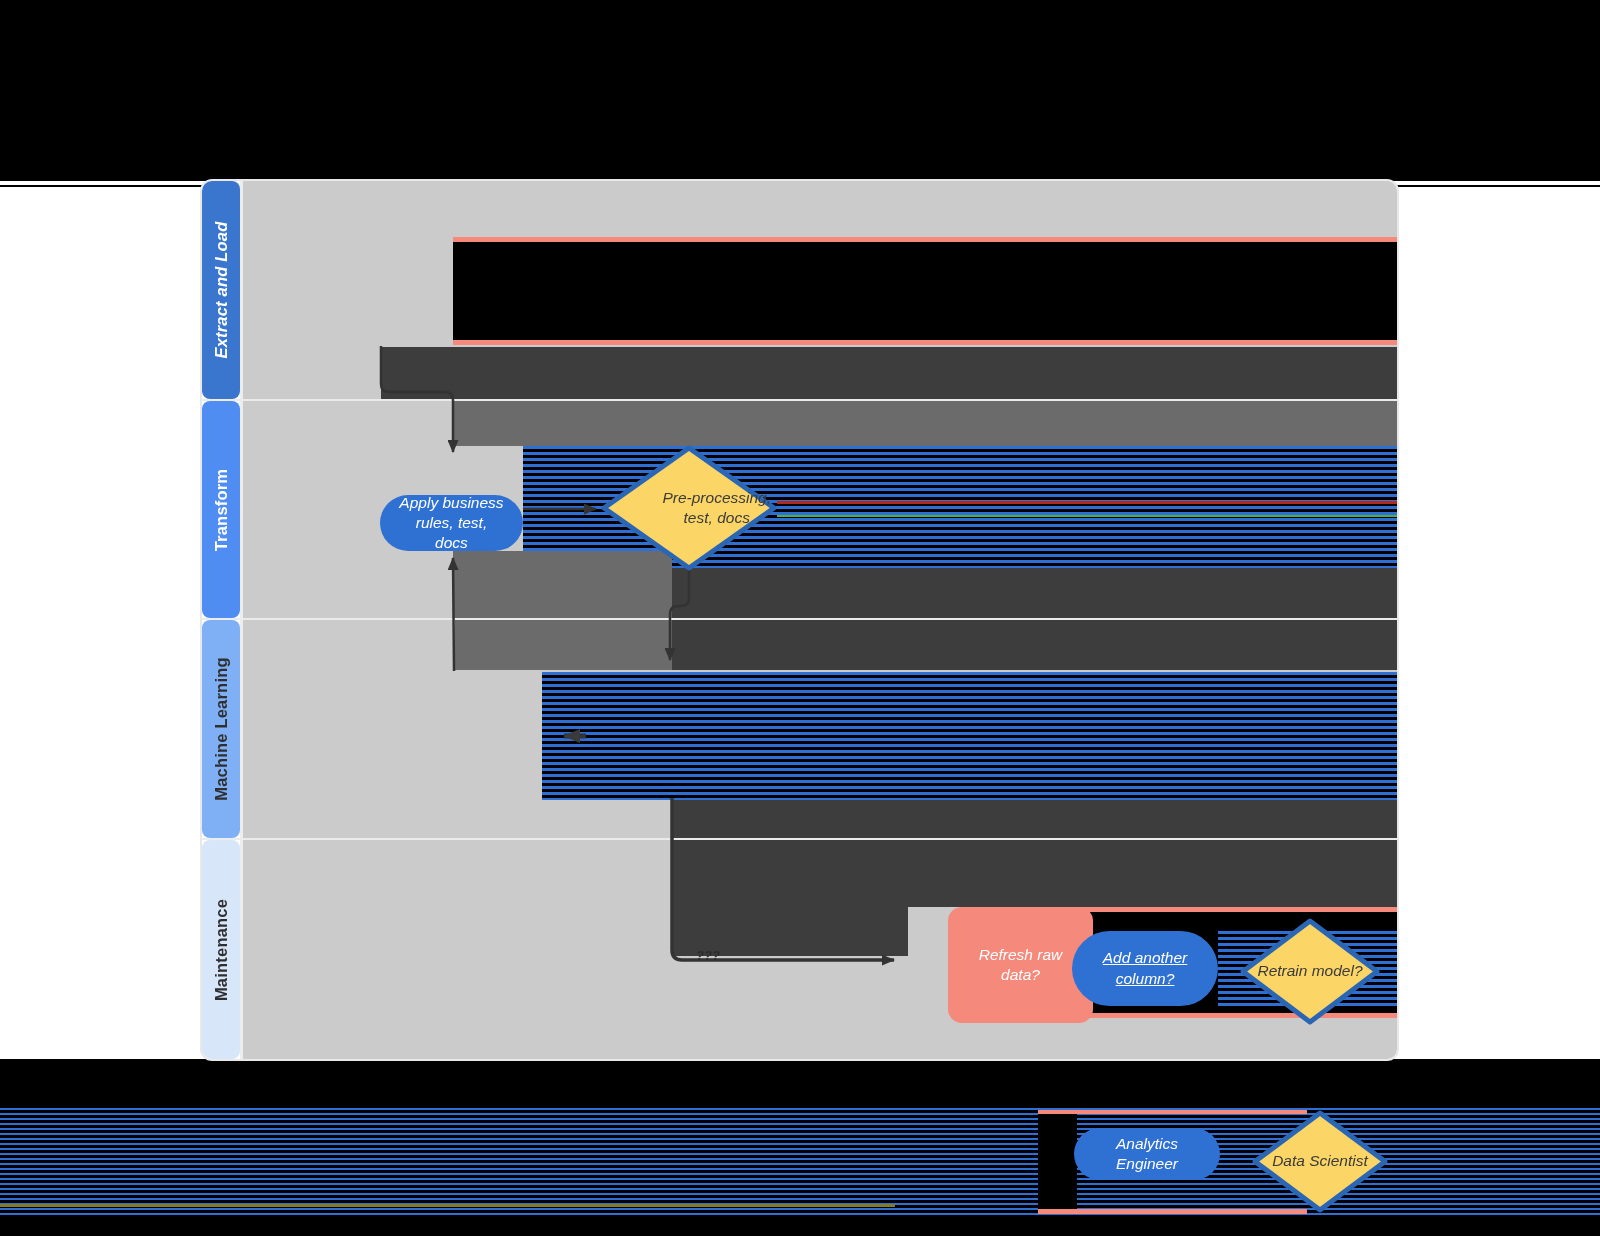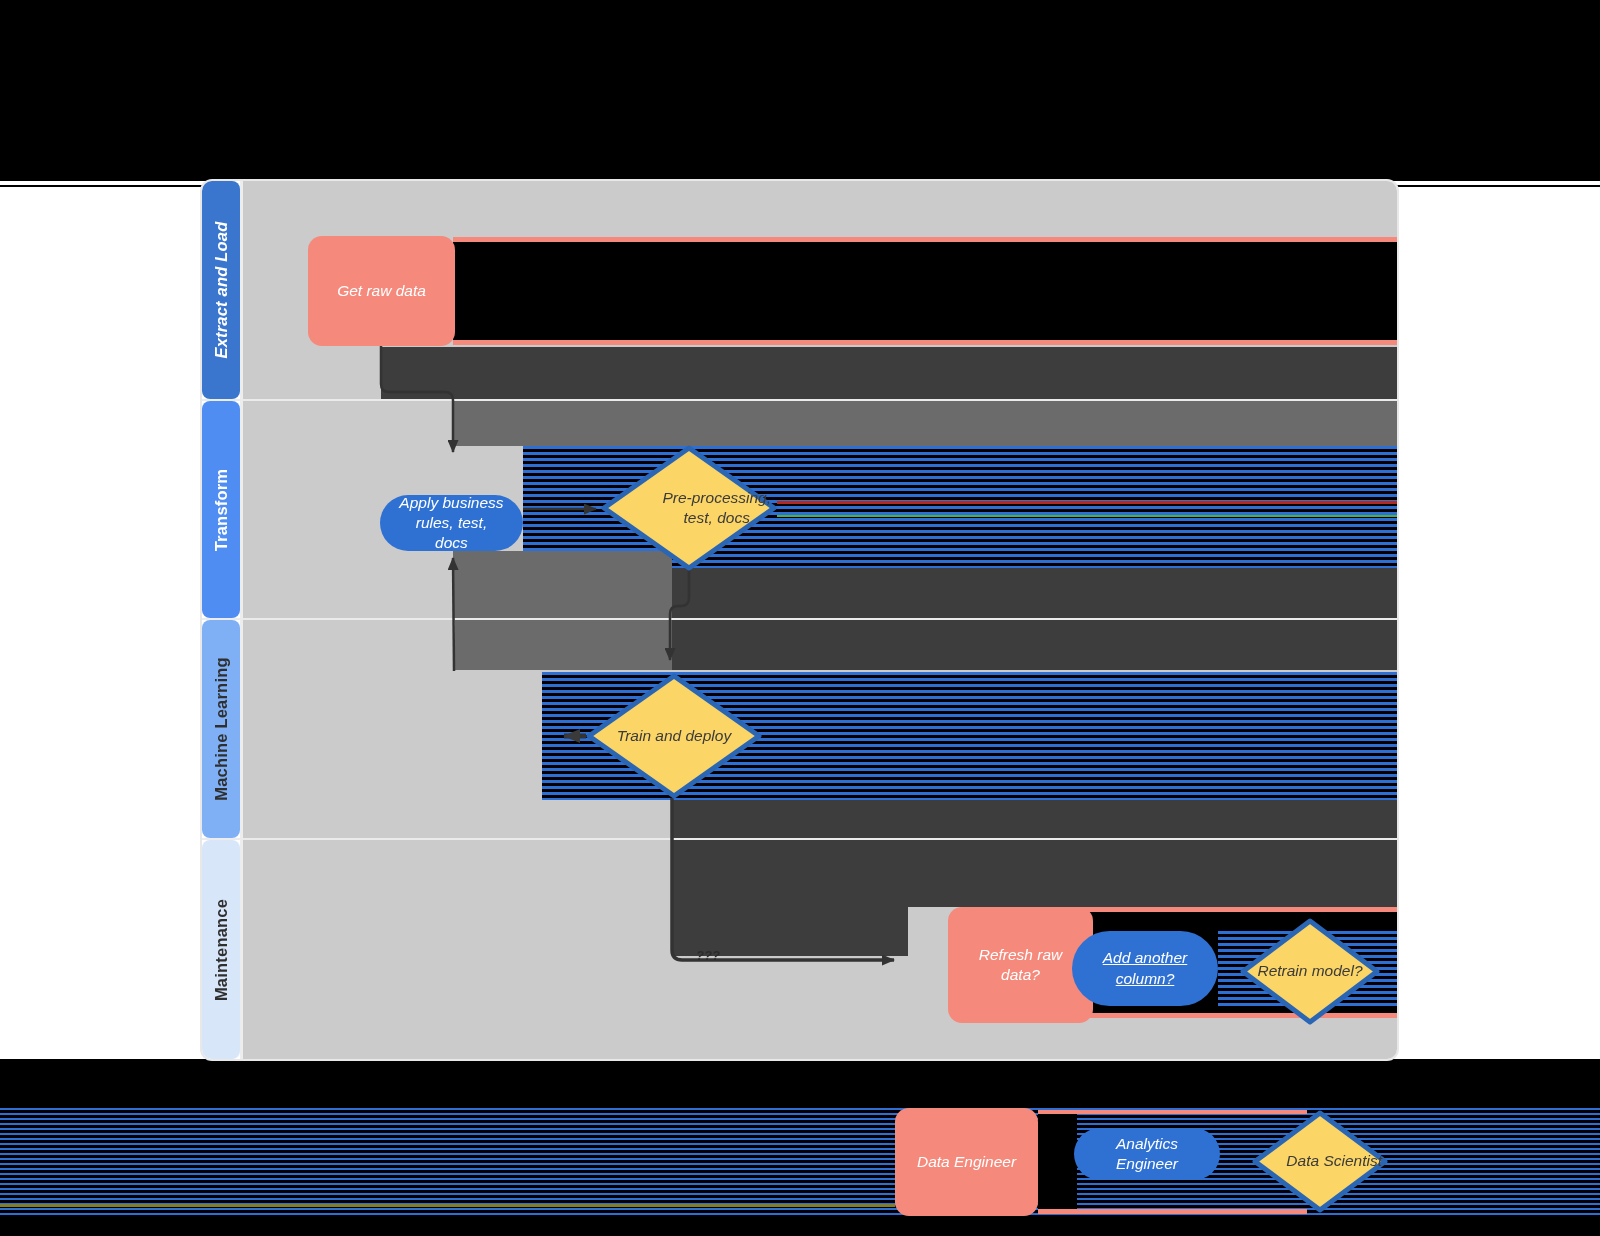--- a/index.html
+++ b/index.html
@@ -114,40 +114,35 @@
         <path d="M381,346 L381,384 Q381,392 389,392 L445,392 Q453,392 453,400 L453,452" fill="none" stroke="#333333" stroke-width="2.5" marker-end="url(#ah)"></path>
         <path d="M523,509 L596,509" fill="none" stroke="#333333" stroke-width="2.5" marker-end="url(#ah)"></path>
         <path d="M454,671 L453,558" fill="none" stroke="#333333" stroke-width="2.5" marker-end="url(#ah)"></path>
         <path d="M689,570 L689,598 Q689,606 681,606 L678,606 Q670,606 670,614 L670,660" fill="none" stroke="#333333" stroke-width="2.5" marker-end="url(#ah)"></path>
         <path d="M586,736 L564,736" fill="none" stroke="#333333" stroke-width="5" marker-end="url(#ahb)"></path>
         <path d="M672,798 L672,950 Q672,960 682,960 L894,960" fill="none" stroke="#333333" stroke-width="3.5" marker-end="url(#ah)"></path>
       </g>
   </svg>
 
   <div id="shapes" class="abs">
-      <div class="node process" style="left: 308px; top: 236px; width: 147px; height: 110px;"><span class="lbl">Get raw data</span></div>
       <div class="node terminator" style="left: 380px; top: 495px; width: 143px; height: 56px;"><span class="lbl">Apply business
 rules, test,
 docs</span></div>
       <div class="node decision" style="left: 601px; top: 445px; width: 176px; height: 126px; justify-content: flex-end;"><svg width="176" height="126">
           <polygon points="88,3 173,63 88,123 3,63" fill="#fbd565" stroke="#2b66b5" stroke-width="5" stroke-linejoin="round"></polygon>
         </svg><span class="lbl">Pre-processing,
 test, docs</span></div>
-      <div class="node decision" style="left: 586px; top: 673px; width: 176px; height: 126px;"><svg width="176" height="126">
-          <polygon points="88,3 173,63 88,123 3,63" fill="#fbd565" stroke="#2b66b5" stroke-width="5" stroke-linejoin="round"></polygon>
-        </svg><span class="lbl">Train and deploy</span></div>
       <div class="node process" style="left: 948px; top: 907px; width: 145px; height: 116px;"><span class="lbl">Refresh raw
 data?</span></div>
       <div class="node terminator" style="left: 1072px; top: 931px; width: 146px; height: 75px; text-decoration: underline;"><span class="lbl">Add another
 column?</span></div>
       <div class="node decision" style="left: 1240px; top: 918px; width: 140px; height: 107px;"><svg width="140" height="107">
           <polygon points="70,3 137,53.5 70,104 3,53.5" fill="#fbd565" stroke="#2b66b5" stroke-width="5" stroke-linejoin="round"></polygon>
         </svg><span class="lbl">Retrain model?</span></div>
-      <div class="node process" style="left: 895px; top: 1108px; width: 143px; height: 108px;"><span class="lbl">Data Engineer</span></div>
       <div class="node terminator" style="left: 1074px; top: 1128px; width: 146px; height: 52px;"><span class="lbl">Analytics
 Engineer</span></div>
-      <div class="node decision" style="left: 1252px; top: 1110px; width: 136px; height: 103px; justify-content: flex-end;"><svg width="136" height="103">
+      <div class="node decision" style="left: 1252px; top: 1110px; width: 136px; height: 103px;"><svg width="136" height="103">
           <polygon points="68,3 133,51.5 68,100 3,51.5" fill="#fbd565" stroke="#2b66b5" stroke-width="5" stroke-linejoin="round"></polygon>
         </svg><span class="lbl">Data Scientist</span></div>
     </div>
   <div class="abs" id="question-label" style="left:696px;top:948px;">???</div>
 
 </div>
 
 </body></html>

